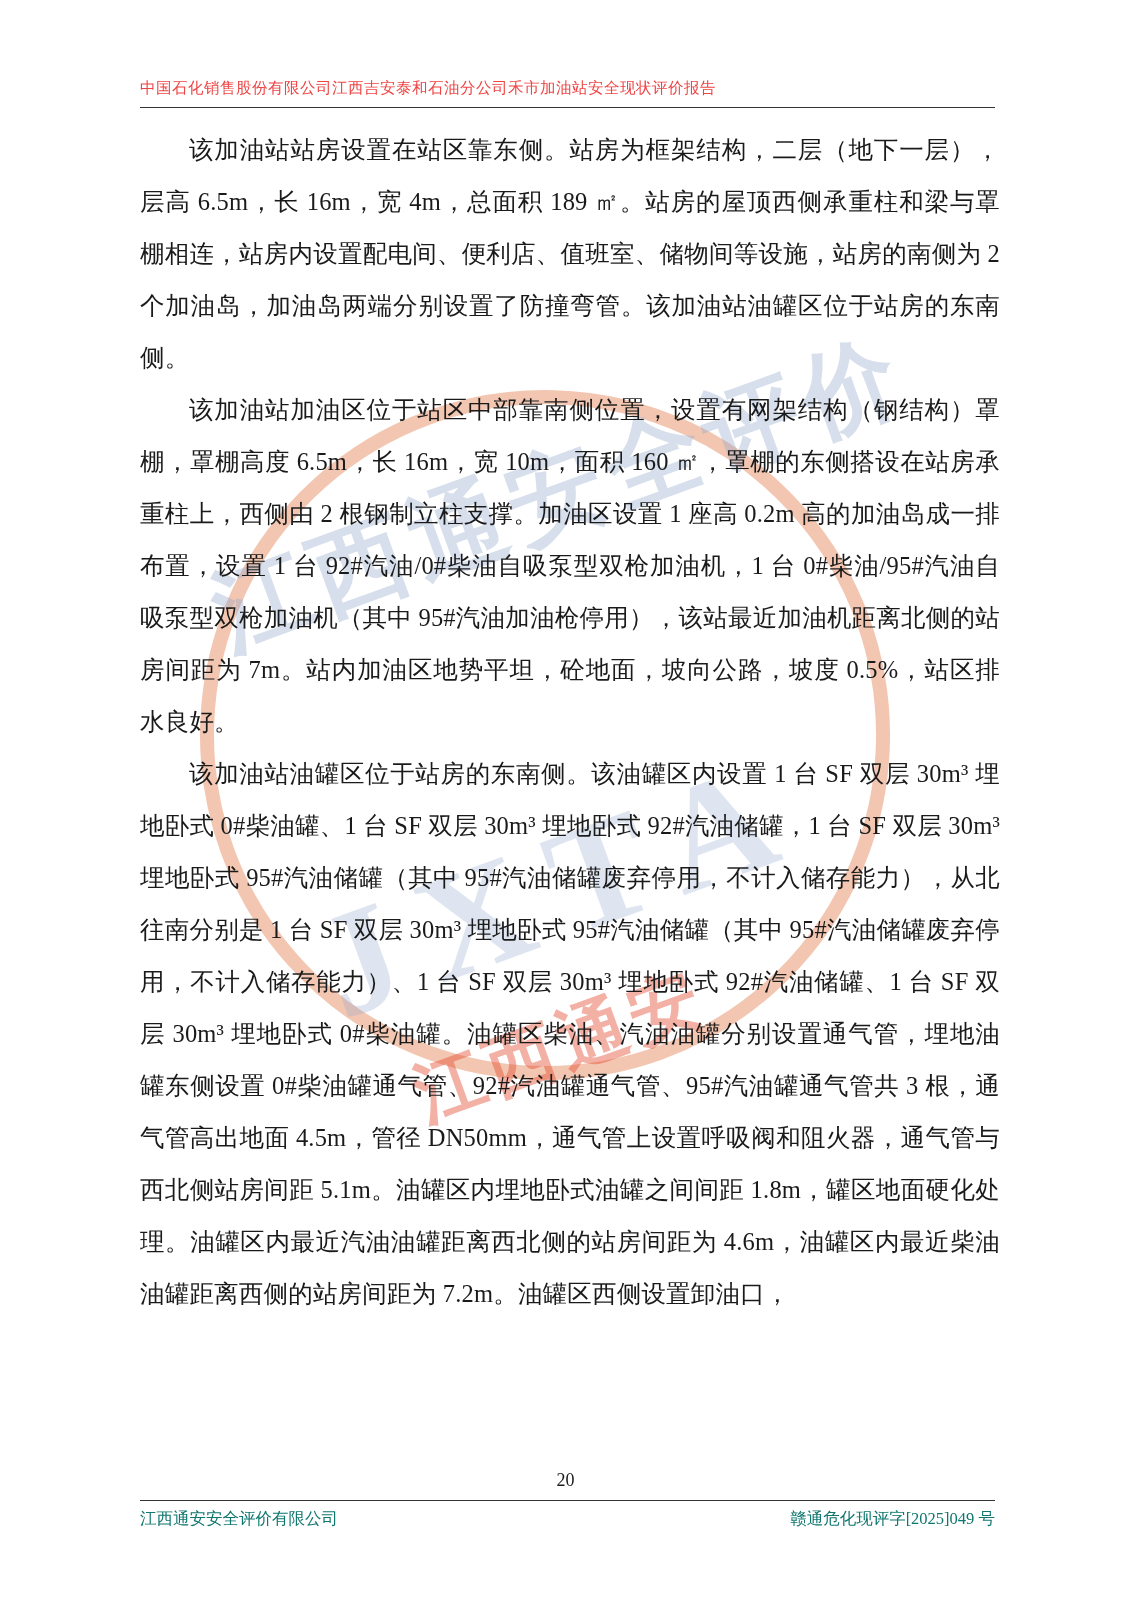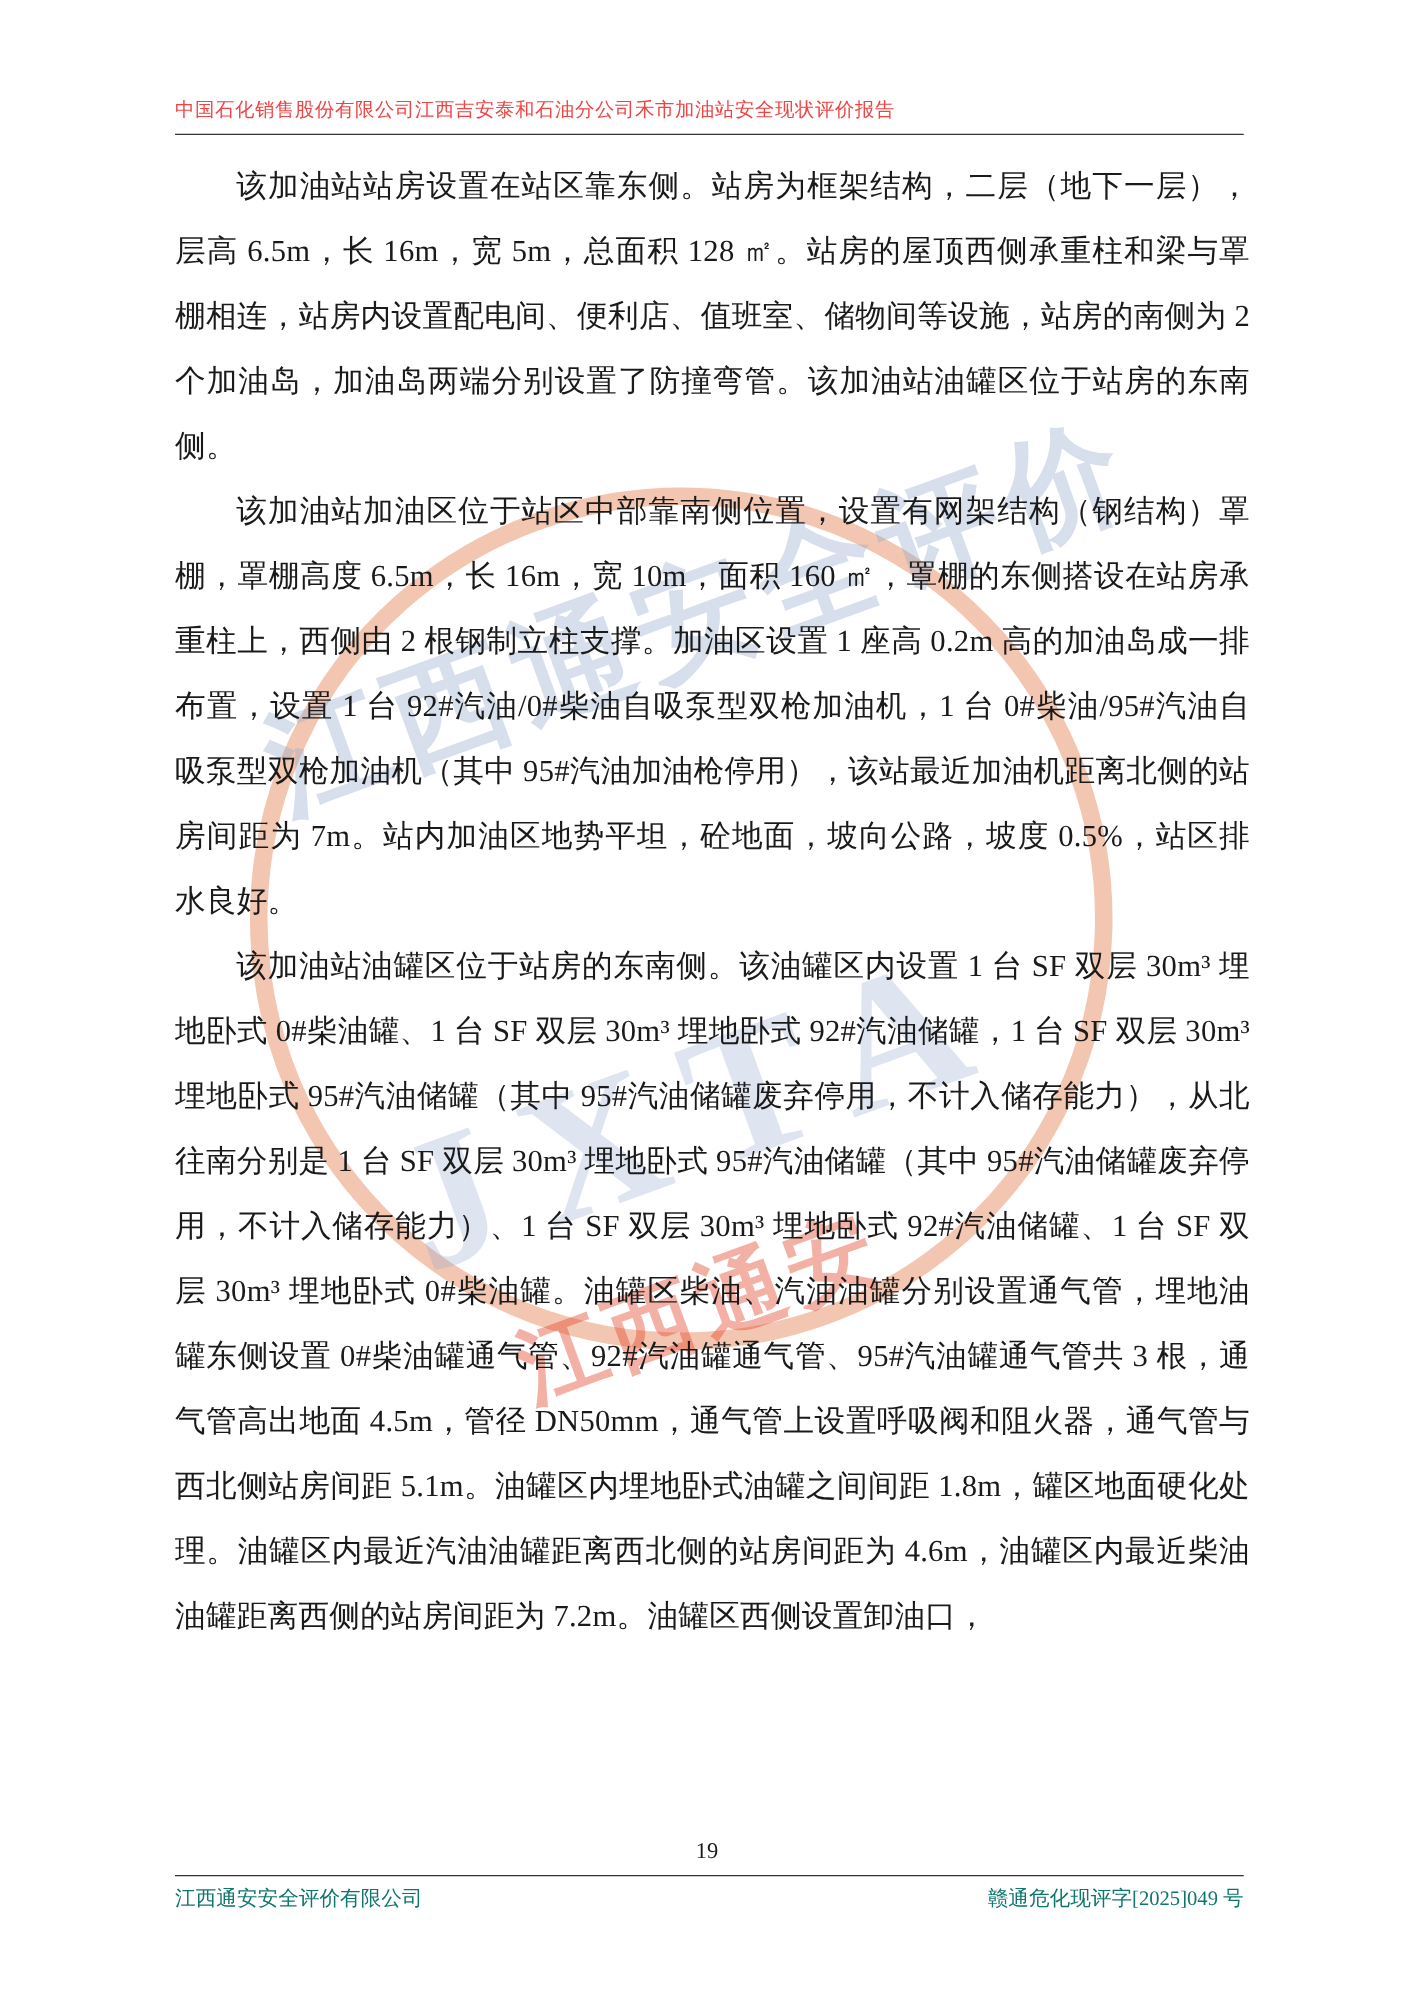--- a/index.html
+++ b/index.html
@@ -158,26 +158,26 @@
     <div class="wm-letters">JXTA</div>
     <div class="wm-text-mid">江西通安</div>
   </div>
 
   <div class="header">
     <div class="header-title">中国石化销售股份有限公司江西吉安泰和石油分公司禾市加油站安全现状评价报告</div>
     <div class="header-rule"></div>
   </div>
 
   <div class="content">
-    <p class="para">该加油站站房设置在站区靠东侧。站房为框架结构，二层（地下一层），层高 6.5m，长 16m，宽 5m，总面积 128 ㎡。站房的屋顶西侧承重柱和梁与罩棚相连，站房内设置配电间、便利店、值班室、储物间等设施，站房的南侧为 2 个加油岛，加油岛两端分别设置了防撞弯管。该加油站油罐区位于站房的东南侧。</p>
+    <p class="para">该加油站站房设置在站区靠东侧。站房为框架结构，二层（地下一层），层高 6.5m，长 16m，宽 4m，总面积 189 ㎡。站房的屋顶西侧承重柱和梁与罩棚相连，站房内设置配电间、便利店、值班室、储物间等设施，站房的南侧为 2 个加油岛，加油岛两端分别设置了防撞弯管。该加油站油罐区位于站房的东南侧。</p>
     <p class="para">该加油站加油区位于站区中部靠南侧位置，设置有网架结构（钢结构）罩棚，罩棚高度 6.5m，长 16m，宽 10m，面积 160 ㎡，罩棚的东侧搭设在站房承重柱上，西侧由 2 根钢制立柱支撑。加油区设置 1 座高 0.2m 高的加油岛成一排布置，设置 1 台 92#汽油/0#柴油自吸泵型双枪加油机，1 台 0#柴油/95#汽油自吸泵型双枪加油机（其中 95#汽油加油枪停用），该站最近加油机距离北侧的站房间距为 7m。站内加油区地势平坦，砼地面，坡向公路，坡度 0.5%，站区排水良好。</p>
     <p class="para">该加油站油罐区位于站房的东南侧。该油罐区内设置 1 台 SF 双层 30m³ 埋地卧式 0#柴油罐、1 台 SF 双层 30m³ 埋地卧式 92#汽油储罐，1 台 SF 双层 30m³ 埋地卧式 95#汽油储罐（其中 95#汽油储罐废弃停用，不计入储存能力），从北往南分别是 1 台 SF 双层 30m³ 埋地卧式 95#汽油储罐（其中 95#汽油储罐废弃停用，不计入储存能力）、1 台 SF 双层 30m³ 埋地卧式 92#汽油储罐、1 台 SF 双层 30m³ 埋地卧式 0#柴油罐。油罐区柴油、汽油油罐分别设置通气管，埋地油罐东侧设置 0#柴油罐通气管、92#汽油罐通气管、95#汽油罐通气管共 3 根，通气管高出地面 4.5m，管径 DN50mm，通气管上设置呼吸阀和阻火器，通气管与西北侧站房间距 5.1m。油罐区内埋地卧式油罐之间间距 1.8m，罐区地面硬化处理。油罐区内最近汽油油罐距离西北侧的站房间距为 4.6m，油罐区内最近柴油油罐距离西侧的站房间距为 7.2m。油罐区西侧设置卸油口，</p>
   </div>
 
-  <div class="page-number">19</div>
+  <div class="page-number">20</div>
 
   <div class="footer">
     <div class="footer-rule"></div>
     <div class="footer-row">
       <span>江西通安安全评价有限公司</span>
       <span>赣通危化现评字[2025]049 号</span>
     </div>
   </div>
 
 </div>

